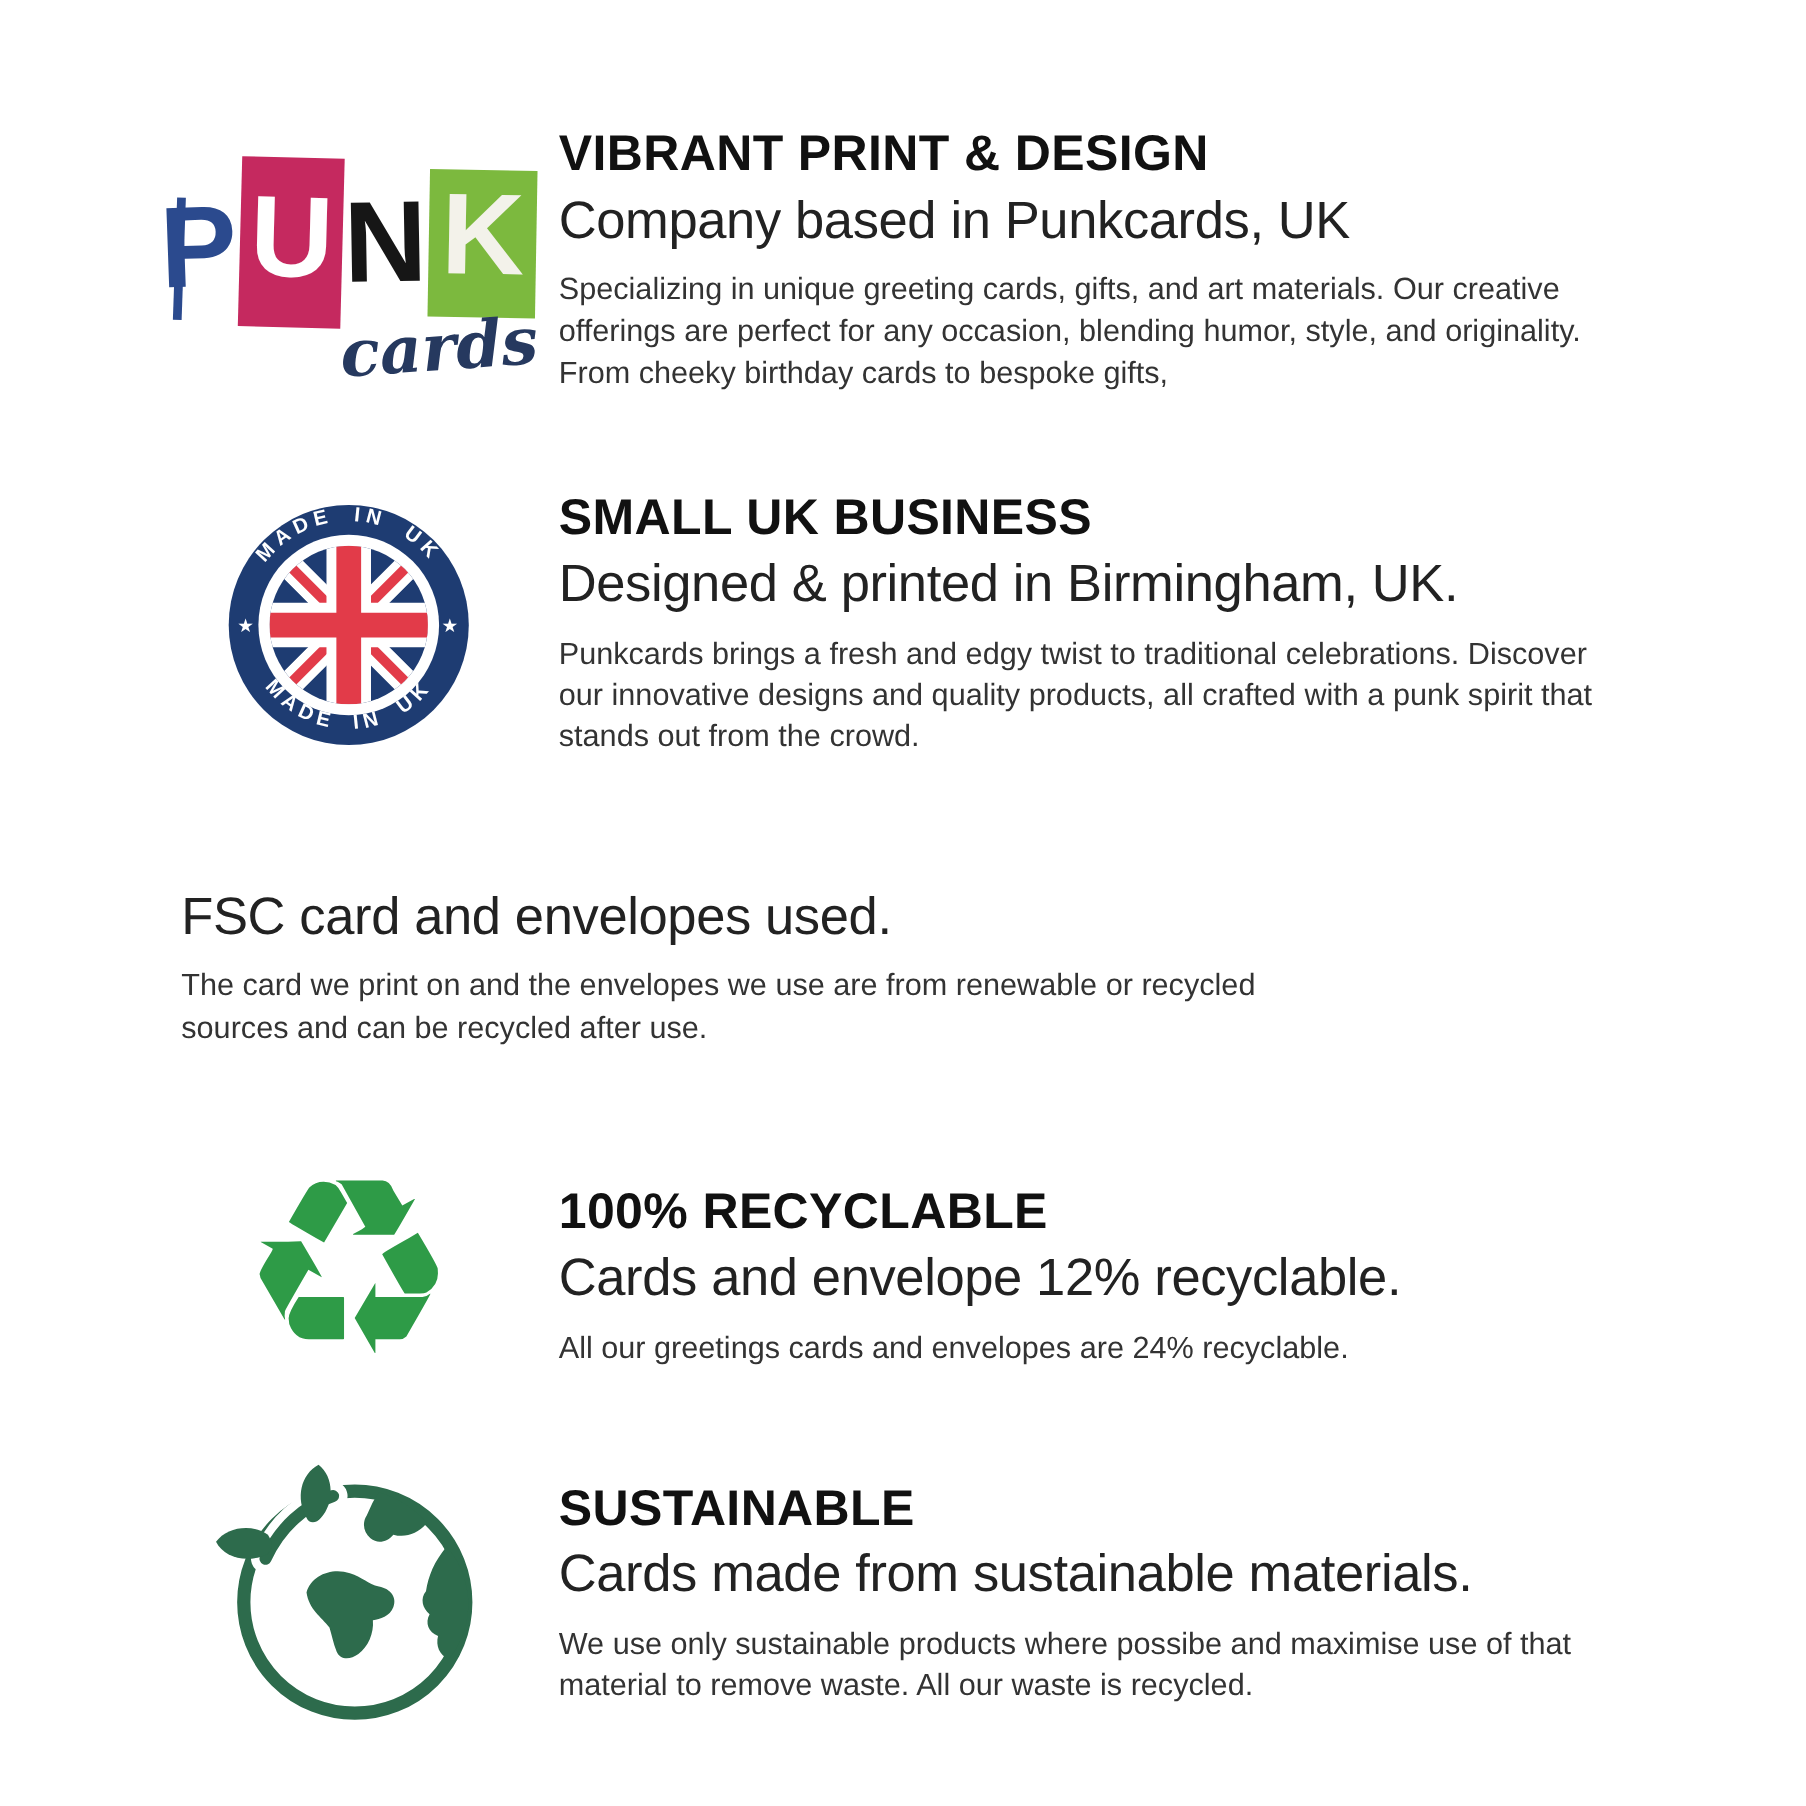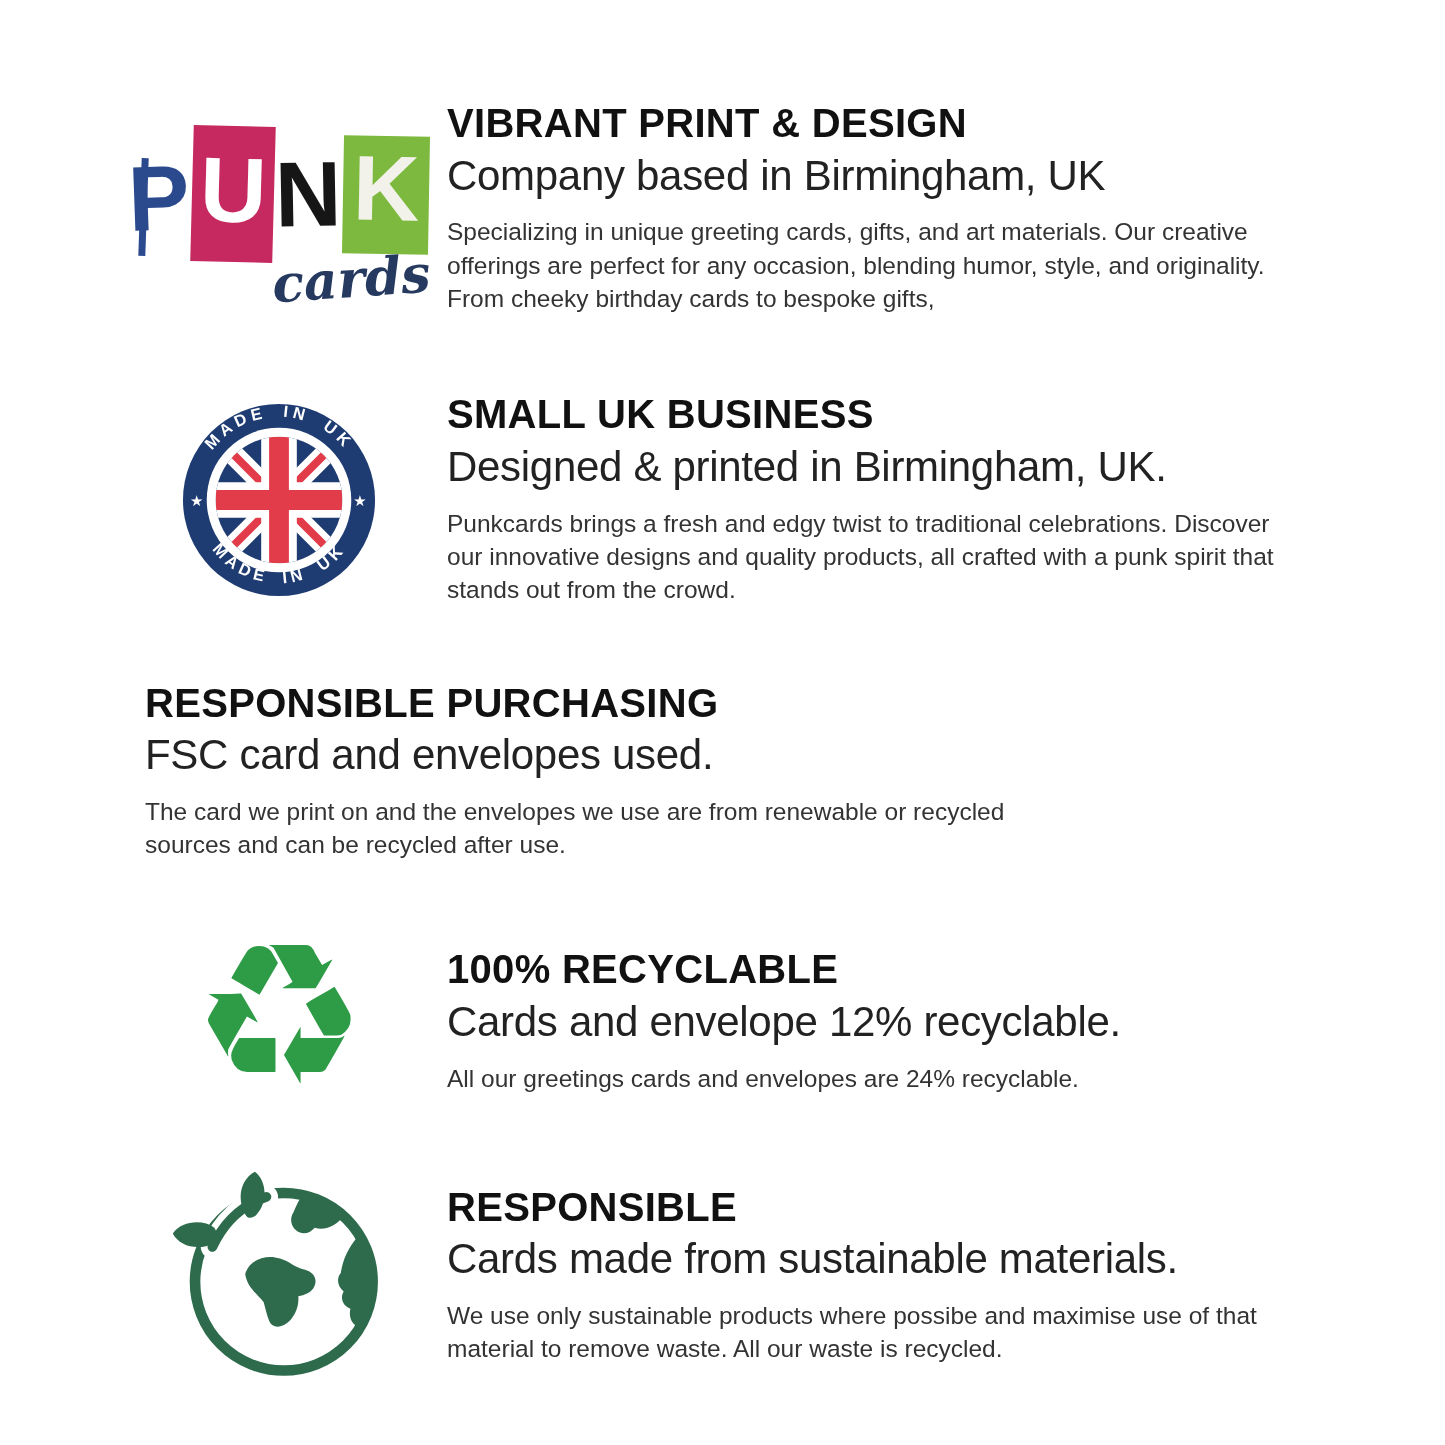--- a/index.html
+++ b/index.html
@@ -89,21 +89,21 @@
       <div class="punk-logo">
         <span class="pl pl-p">P</span>
           <span class="pl pl-u">U</span>
           <span class="pl pl-n">N</span>
           <span class="pl pl-k">K</span>
         <span class="pl-script">cards</span>
       </div>
     </div>
     <div class="text-cell">
       <h2 class="heading">VIBRANT PRINT &amp; DESIGN</h2>
-      <div class="subheading">Company based in Birmingham, UK</div>
+      <div class="subheading">Company based in Punkcards, UK</div>
       <p class="body-text">Specializing in unique greeting cards, gifts, and art materials. Our creative offerings are perfect for any occasion, blending humor, style, and originality. From cheeky birthday cards to bespoke gifts,</p>
     </div>
   </section>
 
   <section class="row row-2">
     <div class="icon-cell">
       <svg class="badge-svg" viewBox="0 0 200 200">
         <defs>
           <clipPath id="jack-clip">
               <circle cx="100" cy="100" r="64"></circle>
@@ -132,21 +132,20 @@
     </div>
     <div class="text-cell">
       <h2 class="heading">SMALL UK BUSINESS</h2>
       <div class="subheading">Designed &amp; printed in Birmingham, UK.</div>
       <p class="body-text">Punkcards brings a fresh and edgy twist to traditional celebrations. Discover our innovative designs and quality products, all crafted with a punk spirit that stands out from the crowd.</p>
     </div>
   </section>
 
   <section class="row row-3">
     <div class="text-cell">
-      <h2 class="heading">RESPONSIBLE PURCHASING</h2>
       <div class="subheading">FSC card and envelopes used.</div>
       <p class="body-text">The card we print on and the envelopes we use are from renewable or recycled sources and can be recycled after use.</p>
     </div>
   </section>
 
   <section class="row row-4">
     <div class="icon-cell">
       <div class="recycle-glyph">♻</div>
     </div>
     <div class="text-cell">
@@ -167,19 +166,19 @@
         </g>
         <g>
           <path class="globe-stem-halo" d="M46,86 C58,60 78,42 102,34"></path>
           <path class="globe-stem" d="M46,86 C58,60 78,42 102,34"></path>
           <path class="globe-fill" d="M48,82 C32,90 12,86 5,72 C14,59 36,57 48,66 C52,72 52,78 48,82 z"></path>
           <path class="globe-fill" d="M80,52 C71,36 75,16 90,8 C103,18 103,40 92,52 C88,57 82,57 80,52 z"></path>
         </g>
       </svg>
     </div>
     <div class="text-cell">
-      <h2 class="heading">RESPONSIBLE</h2>
+      <h2 class="heading">SUSTAINABLE</h2>
       <div class="subheading">Cards made from sustainable materials.</div>
       <p class="body-text">We use only sustainable products where possibe and maximise use of that material to remove waste. All our waste is recycled.</p>
     </div>
   </section>
 
 </div>
 
 </body></html>

